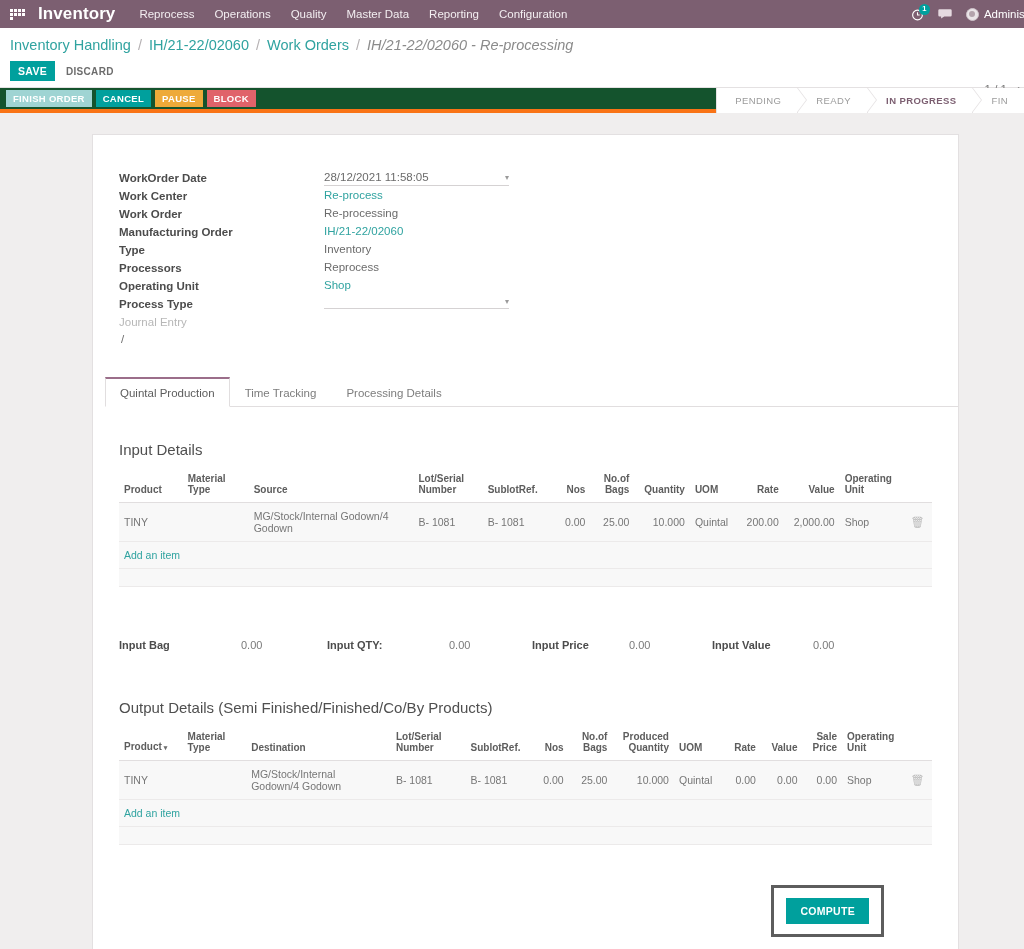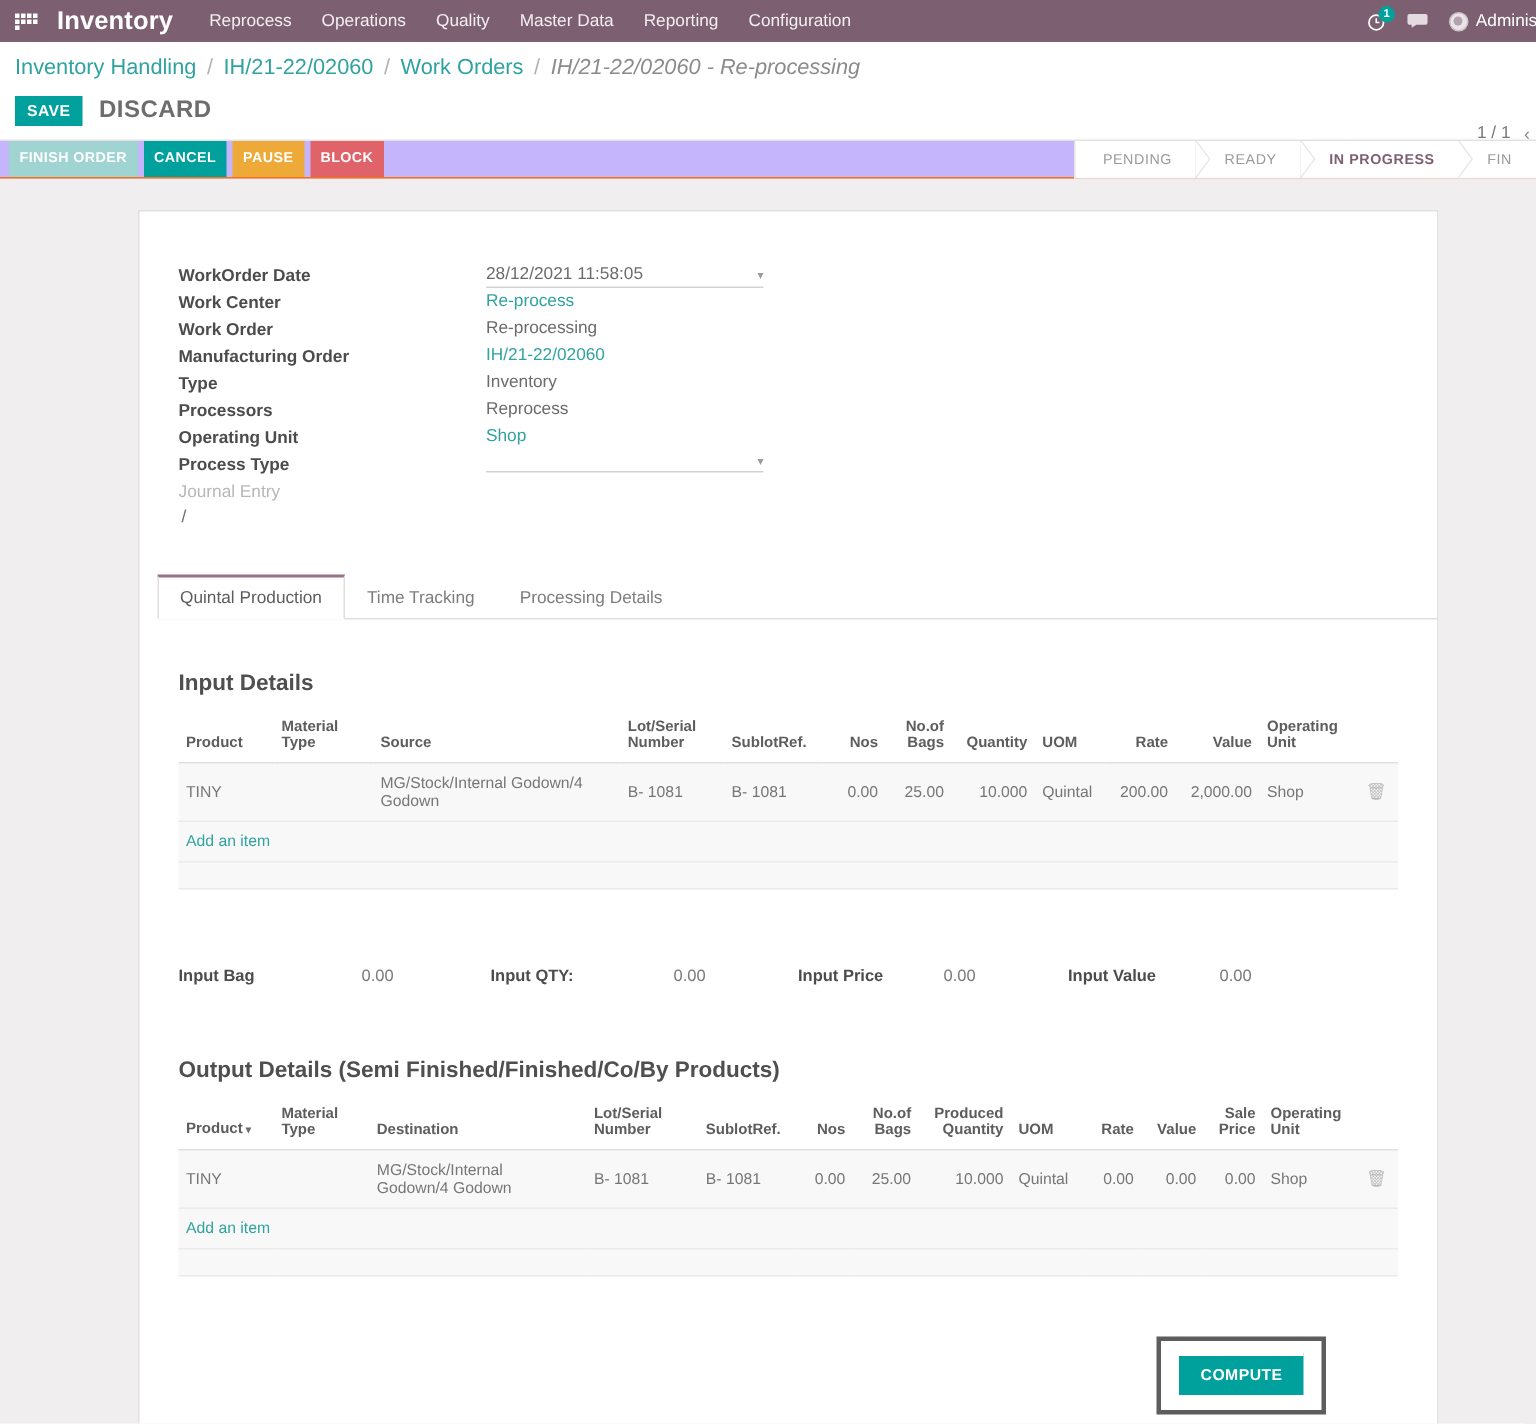--- a/index.html
+++ b/index.html
@@ -57,36 +57,36 @@
   .breadcrumb .sep { color:#b5b1b3; margin:0 3px; }
   .breadcrumb .cur { color:#8b8b8b;font-style:italic; }
   .cp-buttons { margin-top:7px; display:flex; align-items:center; gap:7px; }
   .btn-save {
     background:#00a09d; color:#fff; border:none;
     font-size:10.5px; font-weight:bold; letter-spacing:.3px;
     padding:4px 8px; cursor:pointer;
   }
   .btn-discard {
     background:none; border:none; color:#6d6d6d;
-    font-size:16px; font-weight:bold; letter-spacing:.3px; cursor:pointer;
+    font-size:10px; font-weight:bold; letter-spacing:.3px; cursor:pointer;
     padding:4px 4px;
   }
   .pager {
     position:absolute; right:4px; top:54px;
     display:flex; align-items:center; gap:9px;
     font-size:11.5px; color:#777;
   }
   .pager .chev { color:#888; font-size:12px; cursor:pointer; }
 
   
   .statusbar {
-    background:#c4b5fd;
-    border-bottom:1px solid #f97316;
+    background:#14532d;
+    border-bottom:4px solid #f97316;
     height:25px;
-    display:flex; 
+    display:flex; align-items:center;
     position:relative;
     padding-left:6px;
   }
   .sbtn {
     border:none; font-size:9.5px; font-weight:bold; letter-spacing:.3px;
     color:#fff; padding:4px 7px; margin-right:4px; cursor:pointer;
     line-height:1;
   }
   .sbtn.finish { background:#9fd4d3; }
   .sbtn.cancel { background:#00a09d; }
@@ -165,21 +165,21 @@
     border:1px solid #e1dedf;
     border-top:2px solid #9b6e8a;
     border-bottom:1px solid #fff;
     margin-bottom:-1px;
   }
   .tabs-line { border-bottom:1px solid #e1dedf; margin-top:0; }
 
   
   .section { padding:0 26px 0 26px; }
   .section-title {
-    font-size:15px; color:#4f4f4f; font-weight:bold;
+    font-size:15px; color:#4f4f4f; font-weight:normal;
     margin:34px 0 11px 0;
   }
   table.olist { width:100%; border-collapse:collapse; }
   table.olist th {
     font-size:10px; font-weight:bold; color:#5d5d5d;
     text-align:left; vertical-align:bottom;
     padding:4px 5px 7px 5px;
     border-bottom:1px solid #e1dedf;
     line-height:11px;
   }

